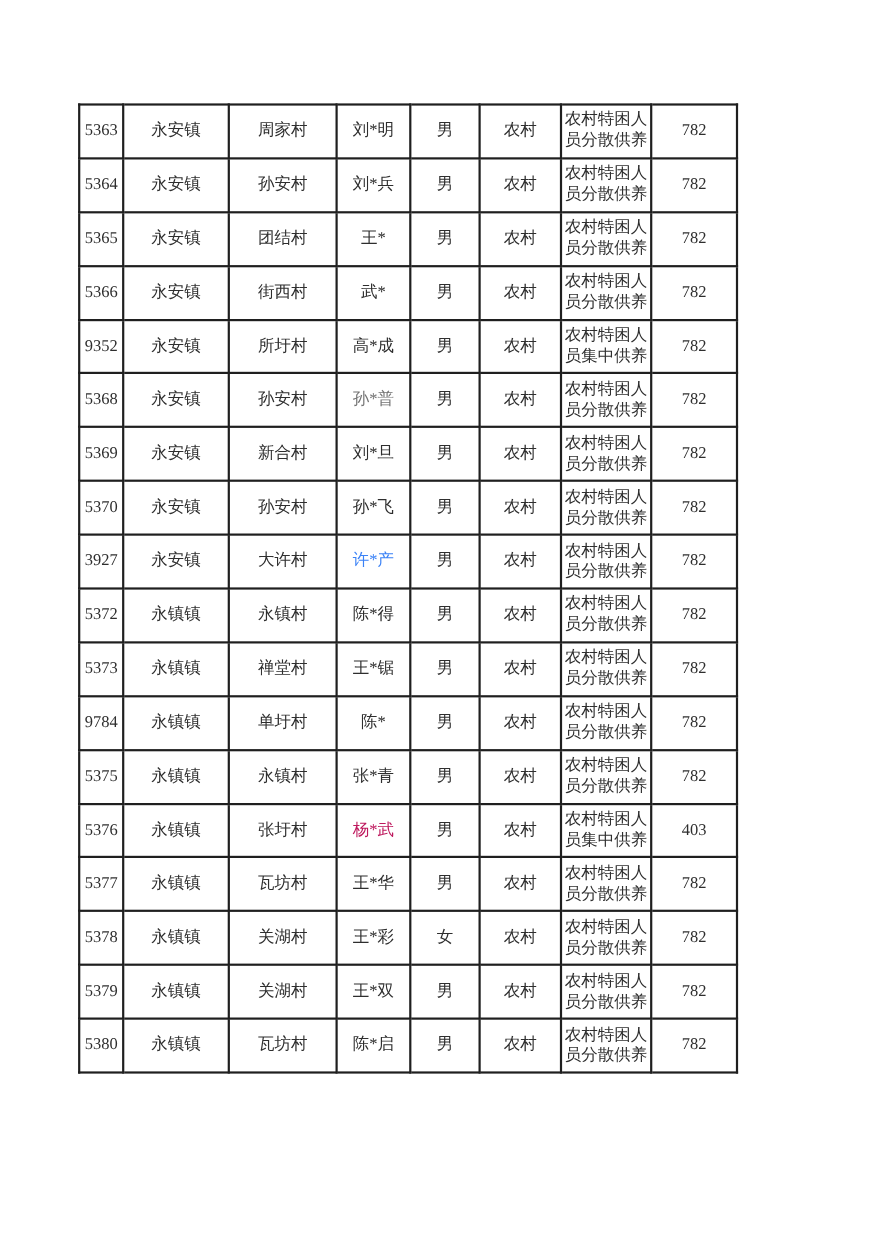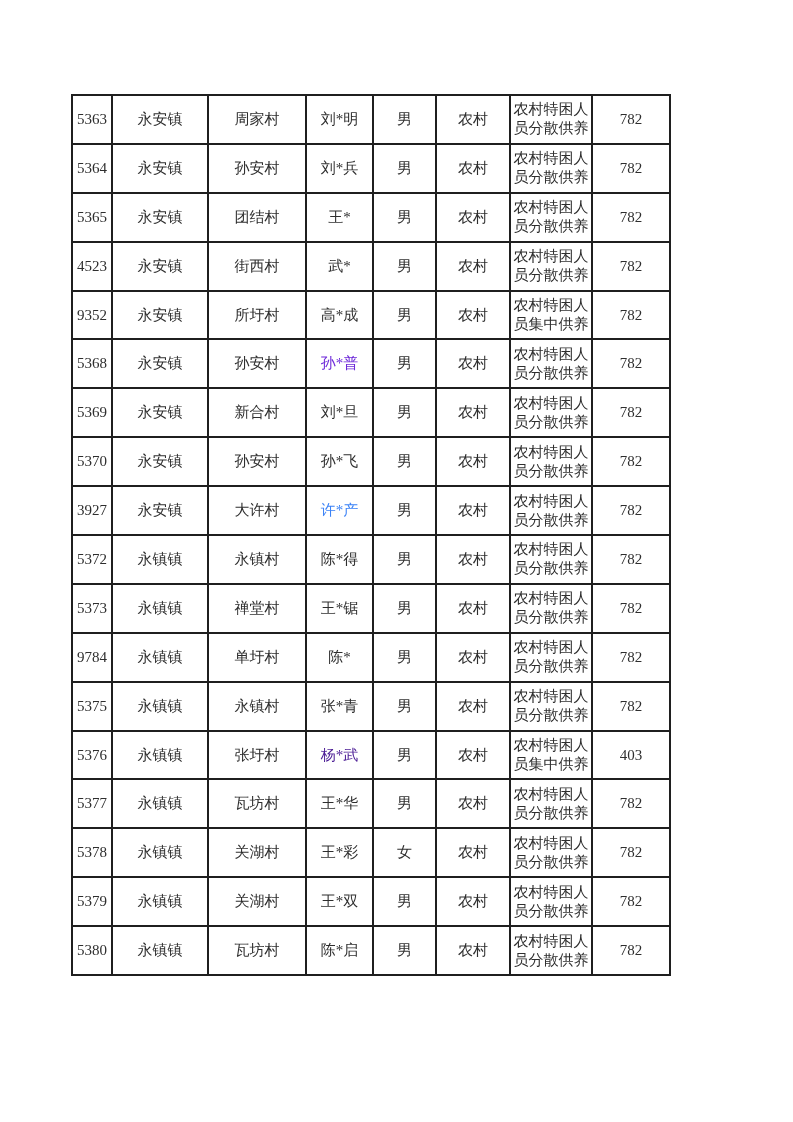--- a/index.html
+++ b/index.html
@@ -87,21 +87,21 @@
     <td class="cell-serial" style="border-color: rgb(31, 31, 31); color: rgb(46, 46, 46); border-radius: 17px;">5365</td>
     <td class="cell-town" style="border-color: rgb(31, 31, 31); color: rgb(46, 46, 46);">永安镇</td>
     <td class="cell-village" style="border-color: rgb(31, 31, 31); color: rgb(46, 46, 46);">团结村</td>
     <td class="cell-name" style="border-color: rgb(31, 31, 31); color: rgb(46, 46, 46);">王*</td>
     <td class="cell-gender" style="border-color: rgb(31, 31, 31); color: rgb(46, 46, 46);">男</td>
     <td class="cell-category" style="border-color: rgb(31, 31, 31); color: rgb(46, 46, 46);">农村</td>
     <td class="cell-support" style="border-color: rgb(31, 31, 31); color: rgb(46, 46, 46);">农村特困人员分散供养</td>
     <td class="cell-amount" style="border-color: rgb(31, 31, 31); color: rgb(46, 46, 46);">782</td>
   </tr>
         <tr>
-    <td class="cell-serial" style="border-color: rgb(31, 31, 31); color: rgb(46, 46, 46);">4523</td>
+    <td class="cell-serial" style="border-color: rgb(31, 31, 31); color: rgb(46, 46, 46);">5366</td>
     <td class="cell-town" style="border-color: rgb(31, 31, 31); color: rgb(46, 46, 46);">永安镇</td>
     <td class="cell-village" style="border-color: rgb(31, 31, 31); color: rgb(46, 46, 46);">街西村</td>
     <td class="cell-name" style="border-color: rgb(31, 31, 31); color: rgb(46, 46, 46);">武*</td>
     <td class="cell-gender" style="border-color: rgb(31, 31, 31); color: rgb(46, 46, 46);">男</td>
     <td class="cell-category" style="border-color: rgb(31, 31, 31); color: rgb(46, 46, 46);">农村</td>
     <td class="cell-support" style="border-color: rgb(31, 31, 31); color: rgb(46, 46, 46);">农村特困人员分散供养</td>
     <td class="cell-amount" style="border-color: rgb(31, 31, 31); color: rgb(46, 46, 46);">782</td>
   </tr>
         <tr>
     <td class="cell-serial" style="border-color: rgb(31, 31, 31); color: rgb(46, 46, 46);">9352</td>
@@ -110,21 +110,21 @@
     <td class="cell-name" style="border-color: rgb(31, 31, 31); color: rgb(46, 46, 46);">高*成</td>
     <td class="cell-gender" style="border-color: rgb(31, 31, 31); color: rgb(46, 46, 46);">男</td>
     <td class="cell-category" style="border-color: rgb(31, 31, 31); color: rgb(46, 46, 46);">农村</td>
     <td class="cell-support" style="border-color: rgb(31, 31, 31); color: rgb(46, 46, 46);">农村特困人员集中供养</td>
     <td class="cell-amount" style="border-color: rgb(31, 31, 31); color: rgb(46, 46, 46);">782</td>
   </tr>
         <tr>
     <td class="cell-serial" style="border-color: rgb(31, 31, 31); color: rgb(46, 46, 46);">5368</td>
     <td class="cell-town" style="border-color: rgb(31, 31, 31); color: rgb(46, 46, 46);">永安镇</td>
     <td class="cell-village" style="border-color: rgb(31, 31, 31); color: rgb(46, 46, 46);">孙安村</td>
-    <td class="cell-name" style="border-color: rgb(31, 31, 31); color: #6d28d9;">孙*普</td>
+    <td class="cell-name" style="border-color: rgb(31, 31, 31); color: #737373;">孙*普</td>
     <td class="cell-gender" style="border-color: rgb(31, 31, 31); color: rgb(46, 46, 46);">男</td>
     <td class="cell-category" style="border-color: rgb(31, 31, 31); color: rgb(46, 46, 46);">农村</td>
     <td class="cell-support" style="border-color: rgb(31, 31, 31); color: rgb(46, 46, 46);">农村特困人员分散供养</td>
     <td class="cell-amount" style="border-color: rgb(31, 31, 31); color: rgb(46, 46, 46);">782</td>
   </tr>
         <tr>
     <td class="cell-serial" style="border-color: rgb(31, 31, 31); color: rgb(46, 46, 46);">5369</td>
     <td class="cell-town" style="border-color: rgb(31, 31, 31); color: rgb(46, 46, 46);">永安镇</td>
     <td class="cell-village" style="border-color: rgb(31, 31, 31); color: rgb(46, 46, 46);">新合村</td>
     <td class="cell-name" style="border-color: rgb(31, 31, 31); color: rgb(46, 46, 46);">刘*旦</td>
@@ -190,21 +190,21 @@
     <td class="cell-name" style="border-color: rgb(31, 31, 31); color: rgb(46, 46, 46);">张*青</td>
     <td class="cell-gender" style="border-color: rgb(31, 31, 31); color: rgb(46, 46, 46);">男</td>
     <td class="cell-category" style="border-color: rgb(31, 31, 31); color: rgb(46, 46, 46);">农村</td>
     <td class="cell-support" style="border-color: rgb(31, 31, 31); color: rgb(46, 46, 46);">农村特困人员分散供养</td>
     <td class="cell-amount" style="border-color: rgb(31, 31, 31); color: rgb(46, 46, 46);">782</td>
   </tr>
         <tr>
     <td class="cell-serial" style="border-color: rgb(31, 31, 31); color: rgb(46, 46, 46);">5376</td>
     <td class="cell-town" style="border-color: rgb(31, 31, 31); color: rgb(46, 46, 46);">永镇镇</td>
     <td class="cell-village" style="border-color: rgb(31, 31, 31); color: rgb(46, 46, 46);">张圩村</td>
-    <td class="cell-name" style="border-color: rgb(31, 31, 31); color: #4c1d95;">杨*武</td>
+    <td class="cell-name" style="border-color: rgb(31, 31, 31); color: #be185d;">杨*武</td>
     <td class="cell-gender" style="border-color: rgb(31, 31, 31); color: rgb(46, 46, 46);">男</td>
     <td class="cell-category" style="border-color: rgb(31, 31, 31); color: rgb(46, 46, 46);">农村</td>
     <td class="cell-support" style="border-color: rgb(31, 31, 31); color: rgb(46, 46, 46);">农村特困人员集中供养</td>
     <td class="cell-amount" style="border-color: rgb(31, 31, 31); color: rgb(46, 46, 46);">403</td>
   </tr>
         <tr>
     <td class="cell-serial" style="border-color: rgb(31, 31, 31); color: rgb(46, 46, 46);">5377</td>
     <td class="cell-town" style="border-color: rgb(31, 31, 31); color: rgb(46, 46, 46);">永镇镇</td>
     <td class="cell-village" style="border-color: rgb(31, 31, 31); color: rgb(46, 46, 46);">瓦坊村</td>
     <td class="cell-name" style="border-color: rgb(31, 31, 31); color: rgb(46, 46, 46); margin-left: 41px;">王*华</td>

